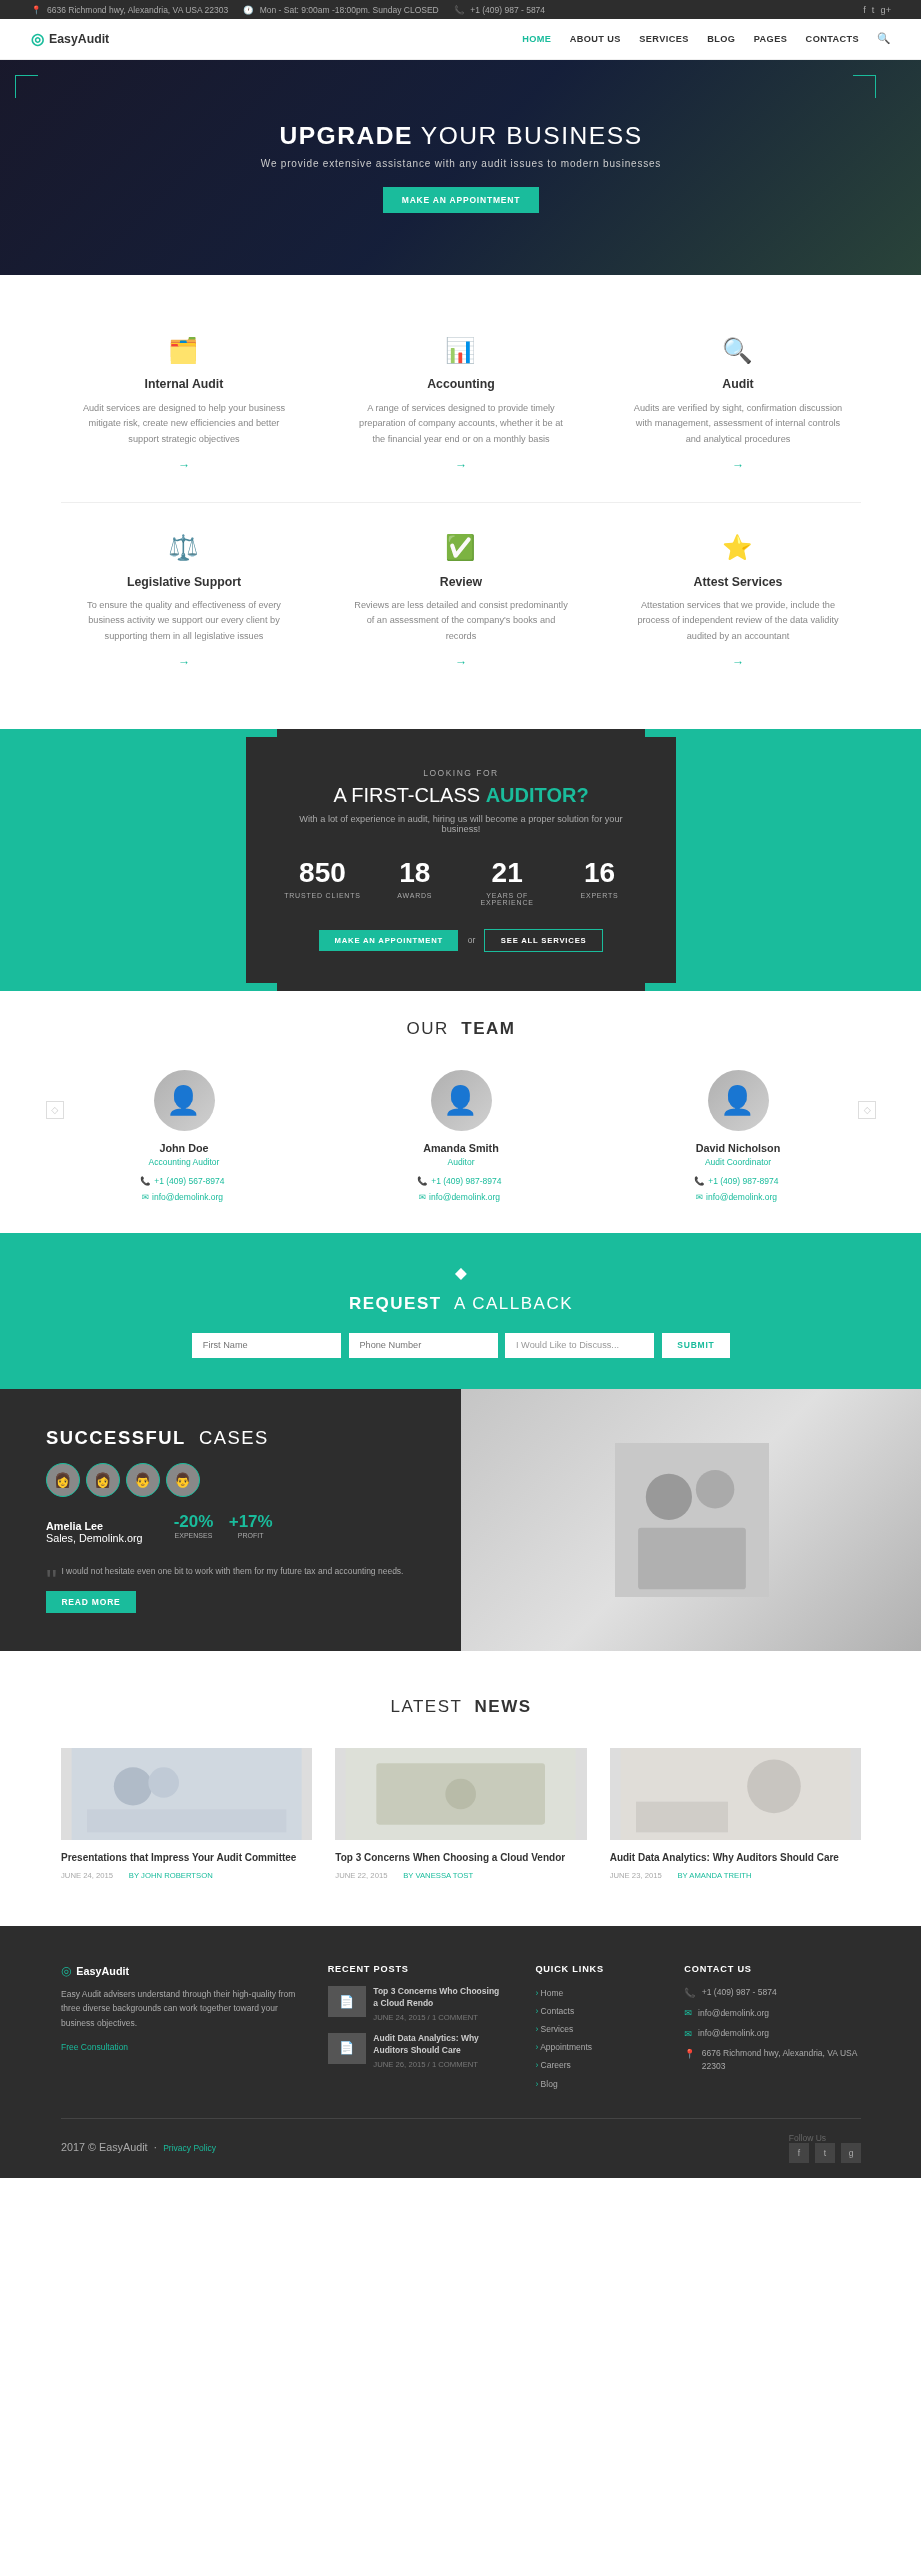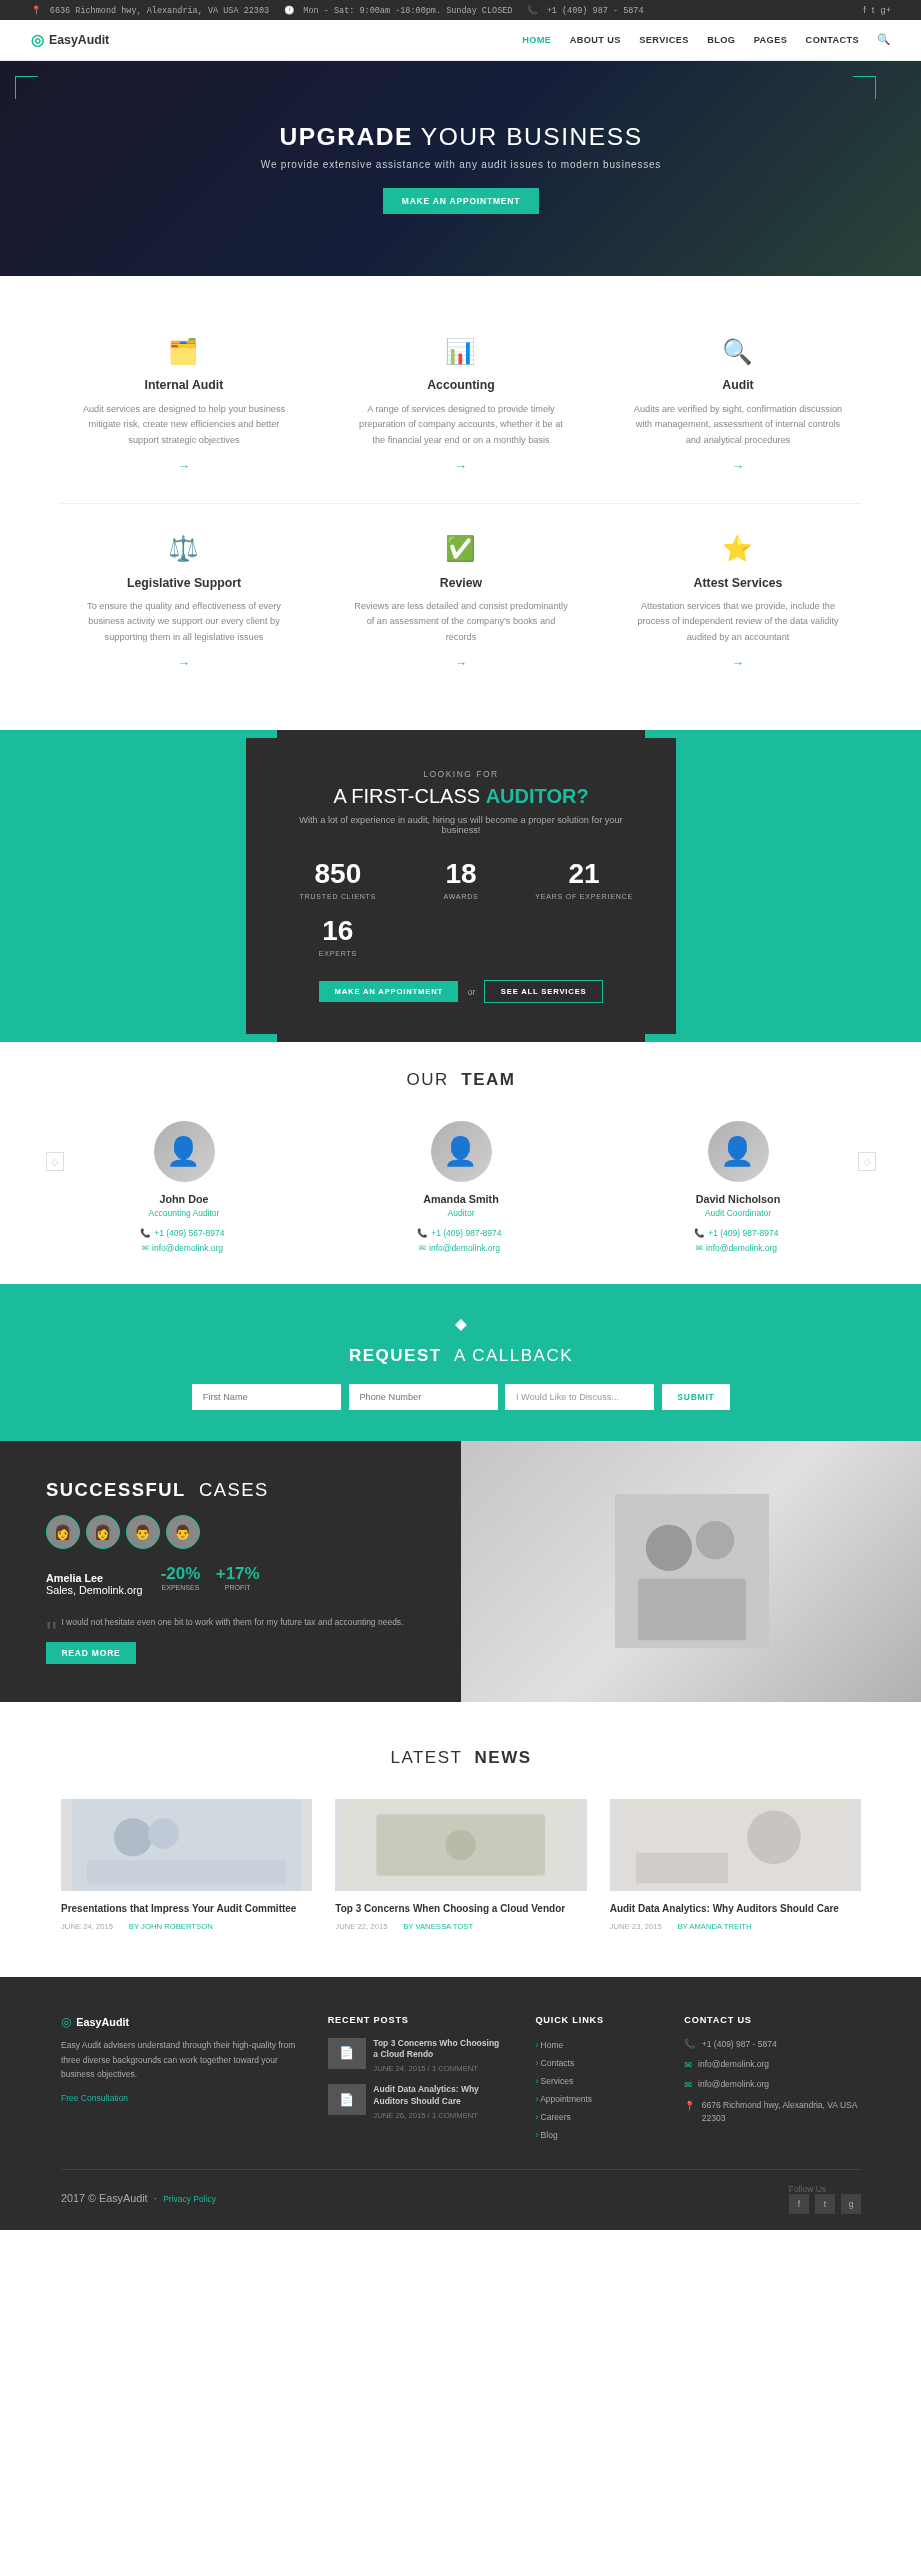--- a/index.html
+++ b/index.html
@@ -8,21 +8,21 @@
     
     .top-bar {
       background: #2d2d2d;
       color: #aaa;
       font-size: 8.5px;
       padding: 4.6px 31px;
       display: flex;
       justify-content: space-between;
       align-items: center;
     }
-    .top-bar-left { display: flex; gap: 15.4px; align-items: center; font-family: Liberation Mono, monospace; }
+    .top-bar-left { display: flex; gap: 15.4px; align-items: center; }
     .top-bar-right { display: flex; gap: 12.3px; align-items: center; }
     .top-bar-icon { color: #1abc9c; margin-right: 3.1px; }
     .social-icons { display: flex; gap: 6.1px; }
     .social-icon { color: #aaa; font-size: 9.2px; text-decoration: none; }
 
     
     .header {
       background: #fff;
       padding: 10.8px 31px;
       display: flex;
@@ -97,21 +97,21 @@
       background: #2d2d2d;
       width: 430px;
       padding: 31px 38px;
       text-align: center;
       color: #fff;
     }
     .auditor-looking { font-size: 8.5px; color: #aaa; letter-spacing: 1.5px; text-transform: uppercase; margin-bottom: 6.1px; }
     .auditor-title { font-size: 20px; font-weight: 300; color: #fff; margin-bottom: 6.1px; }
     .auditor-title strong { color: #1abc9c; font-weight: 800; }
     .auditor-subtitle { font-size: 9.2px; color: #aaa; margin-bottom: 23px; }
-    .stats-grid { display: grid; grid-template-columns: repeat(3, 1fr); gap: 15.4px; margin-bottom: 23px; }
+    .stats-grid { display: grid; grid-template-columns: repeat(4, 1fr); gap: 15.4px; margin-bottom: 23px; }
     .stat-item { text-align: center; }
     .stat-number { font-size: 28px; font-weight: 700; color: #fff; }
     .stat-label { font-size: 7px; color: #aaa; text-transform: uppercase; letter-spacing: 0.8px; margin-top: 3.1px; }
     .auditor-btns { display: flex; gap: 9.2px; justify-content: center; align-items: center; }
     .btn-outline {
       border: 0.8px solid #1abc9c;
       color: #fff;
       background: transparent;
       padding: 6.1px 15.4px;
       font-size: 7.7px;
@@ -194,21 +194,21 @@
     .cases-left { background: #2d2d2d; padding: 38px 46px; color: #fff; }
     .cases-title { font-size: 18.4px; font-weight: 300; text-transform: uppercase; letter-spacing: 1.5px; margin-bottom: 14px; }
     .cases-title strong { font-weight: 800; }
     .cases-avatars { display: flex; gap: 6.1px; margin-bottom: 15.4px; }
     .case-avatar-small {
       width: 34px; height: 34px; border-radius: 50%; background: #888;
       display: flex; align-items: center; justify-content: center;
       font-size: 14px; color: #fff; border: 1.5px solid #1abc9c;
     }
     .case-avatar-small.active { border-color: #1abc9c; }
-    .case-person { display: flex; align-items: center; gap: 18px; margin-bottom: 12.3px; }
+    .case-person { display: flex; align-items: center; gap: 31px; margin-bottom: 12.3px; }
     .case-stats { display: flex; gap: 15.4px; margin-bottom: 12.3px; }
     .case-stat { text-align: center; }
     .case-stat-number { font-size: 17px; font-weight: 700; }
     .case-stat-number.negative { color: #1abc9c; }
     .case-stat-number.positive { color: #1abc9c; }
     .case-stat-label { font-size: 7px; color: #aaa; text-transform: uppercase; }
     .case-quote { font-size: 8.5px; color: #aaa; line-height: 1.7; margin-bottom: 12.3px; position: relative; padding-left: 15.4px; }
     .case-quote::before { content: '"'; font-size: 31px; color: #555; position: absolute; left: 0; top: -7.7px; }
     .btn-read-more {
       background: #1abc9c;

